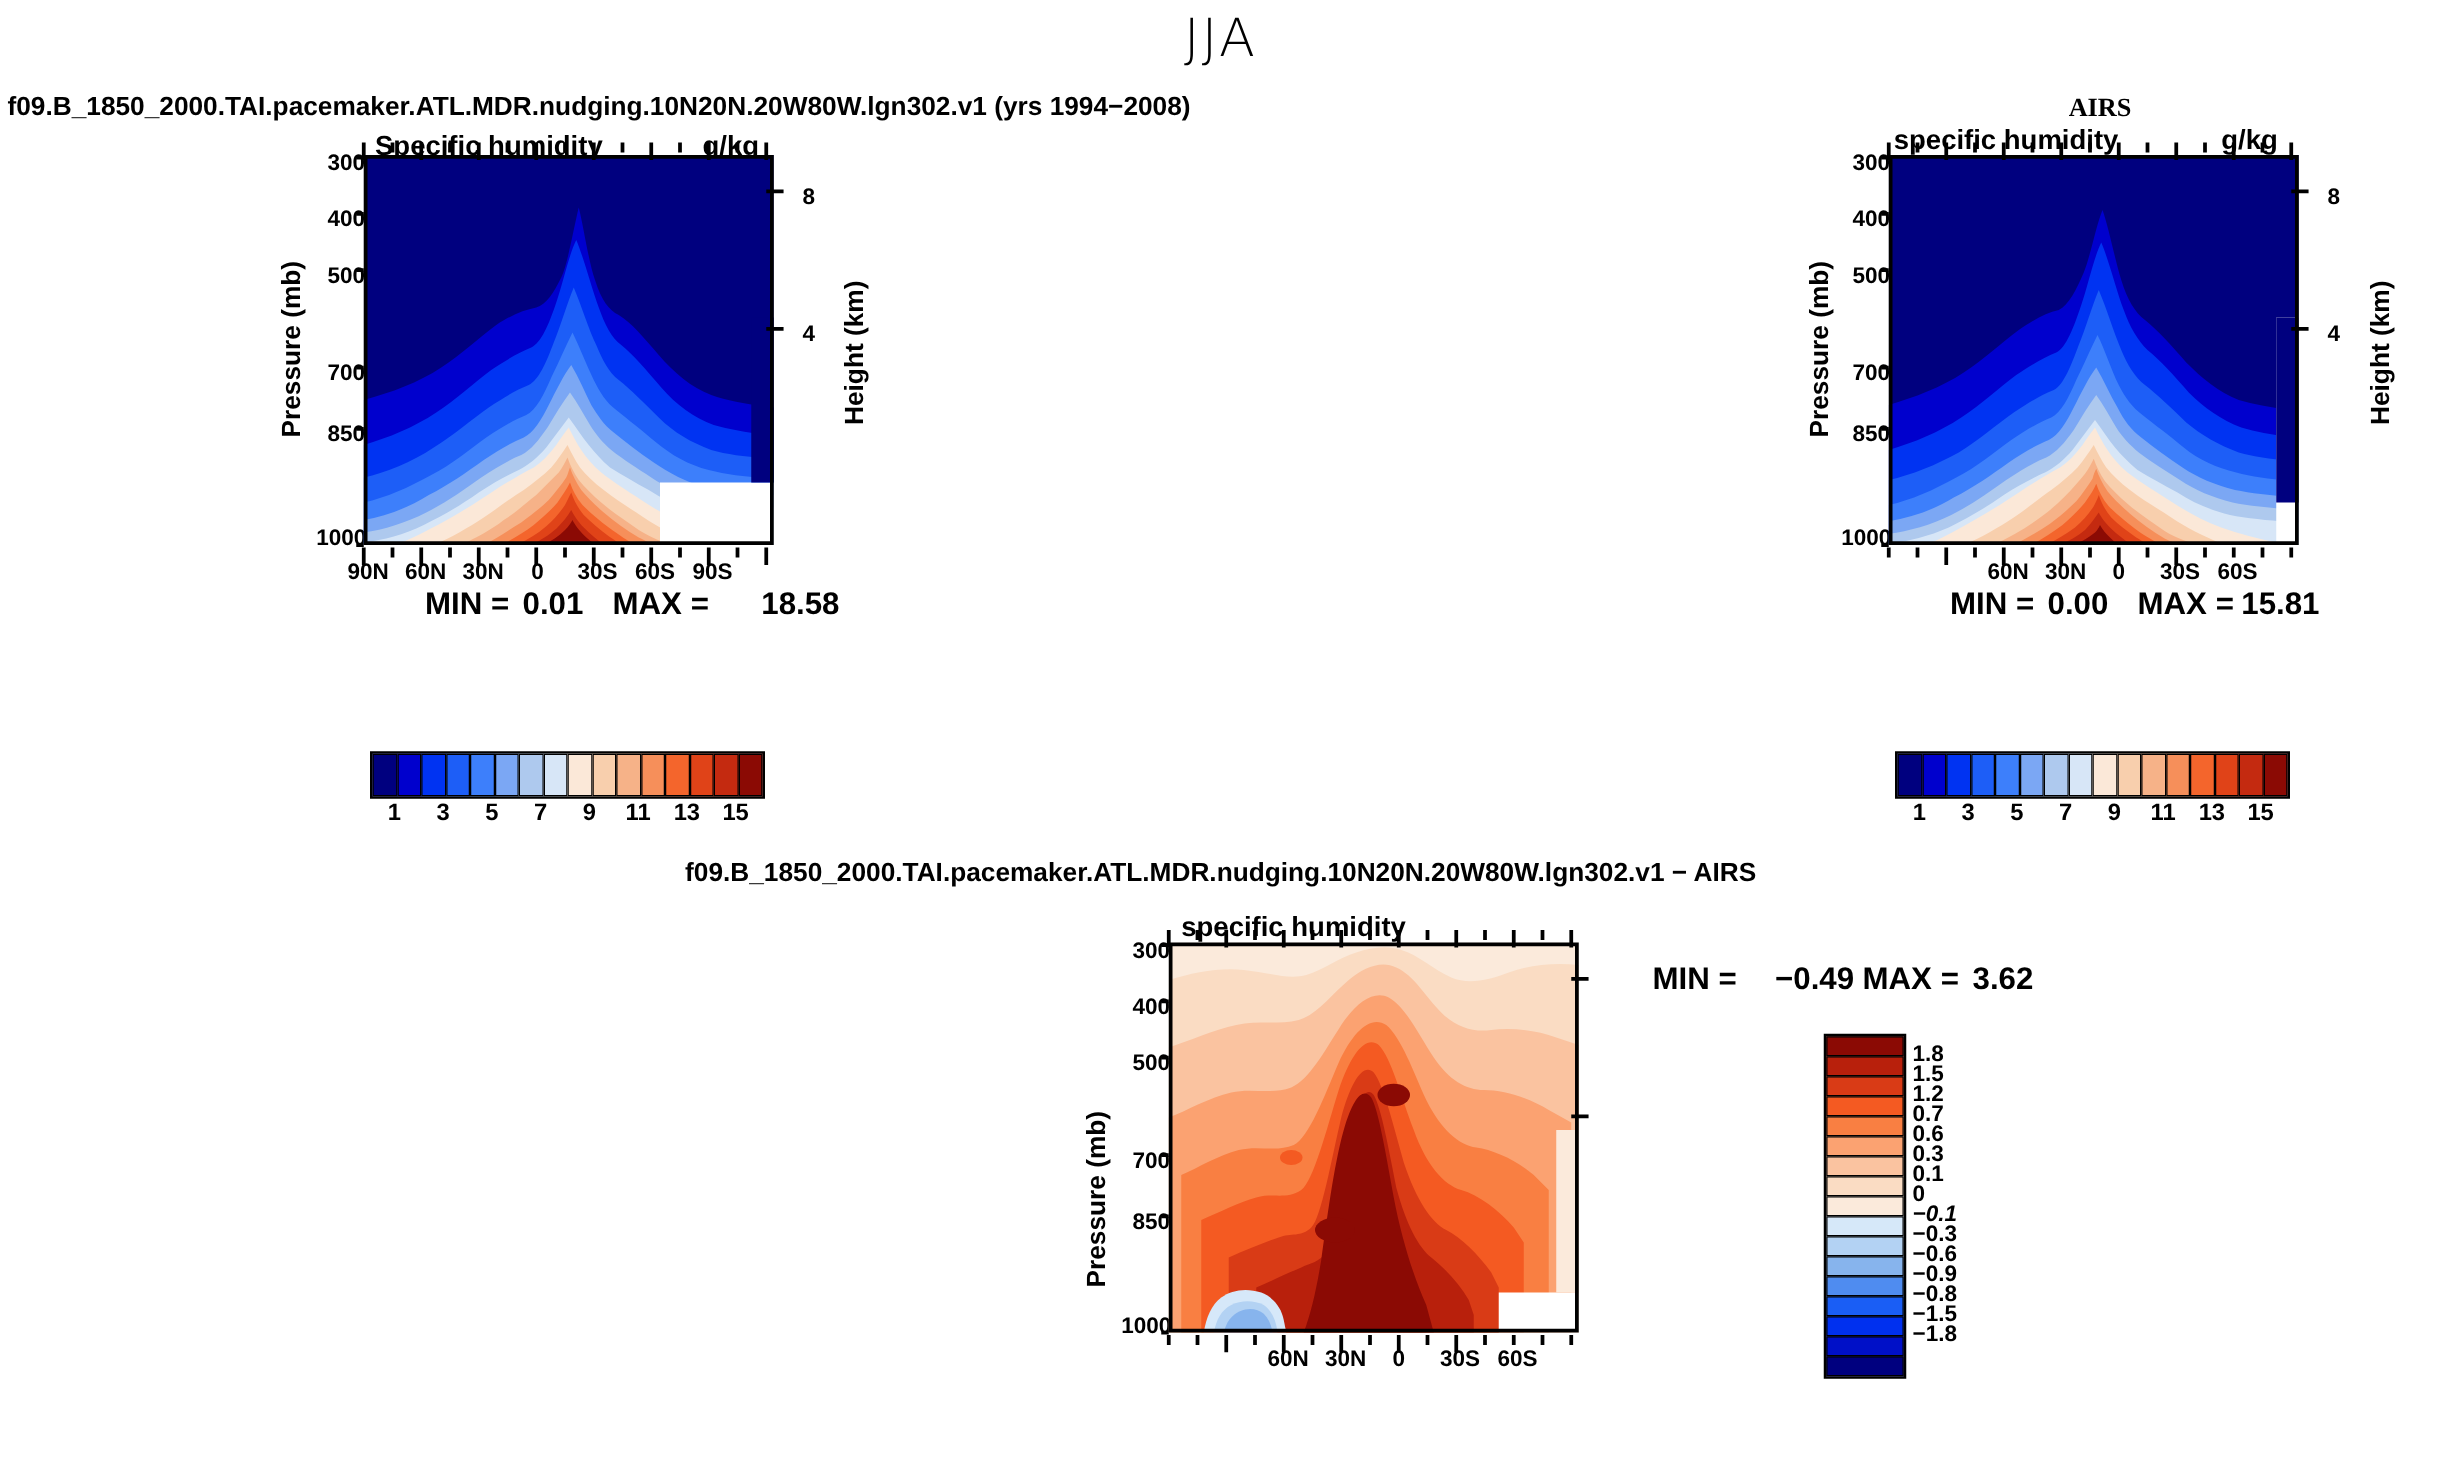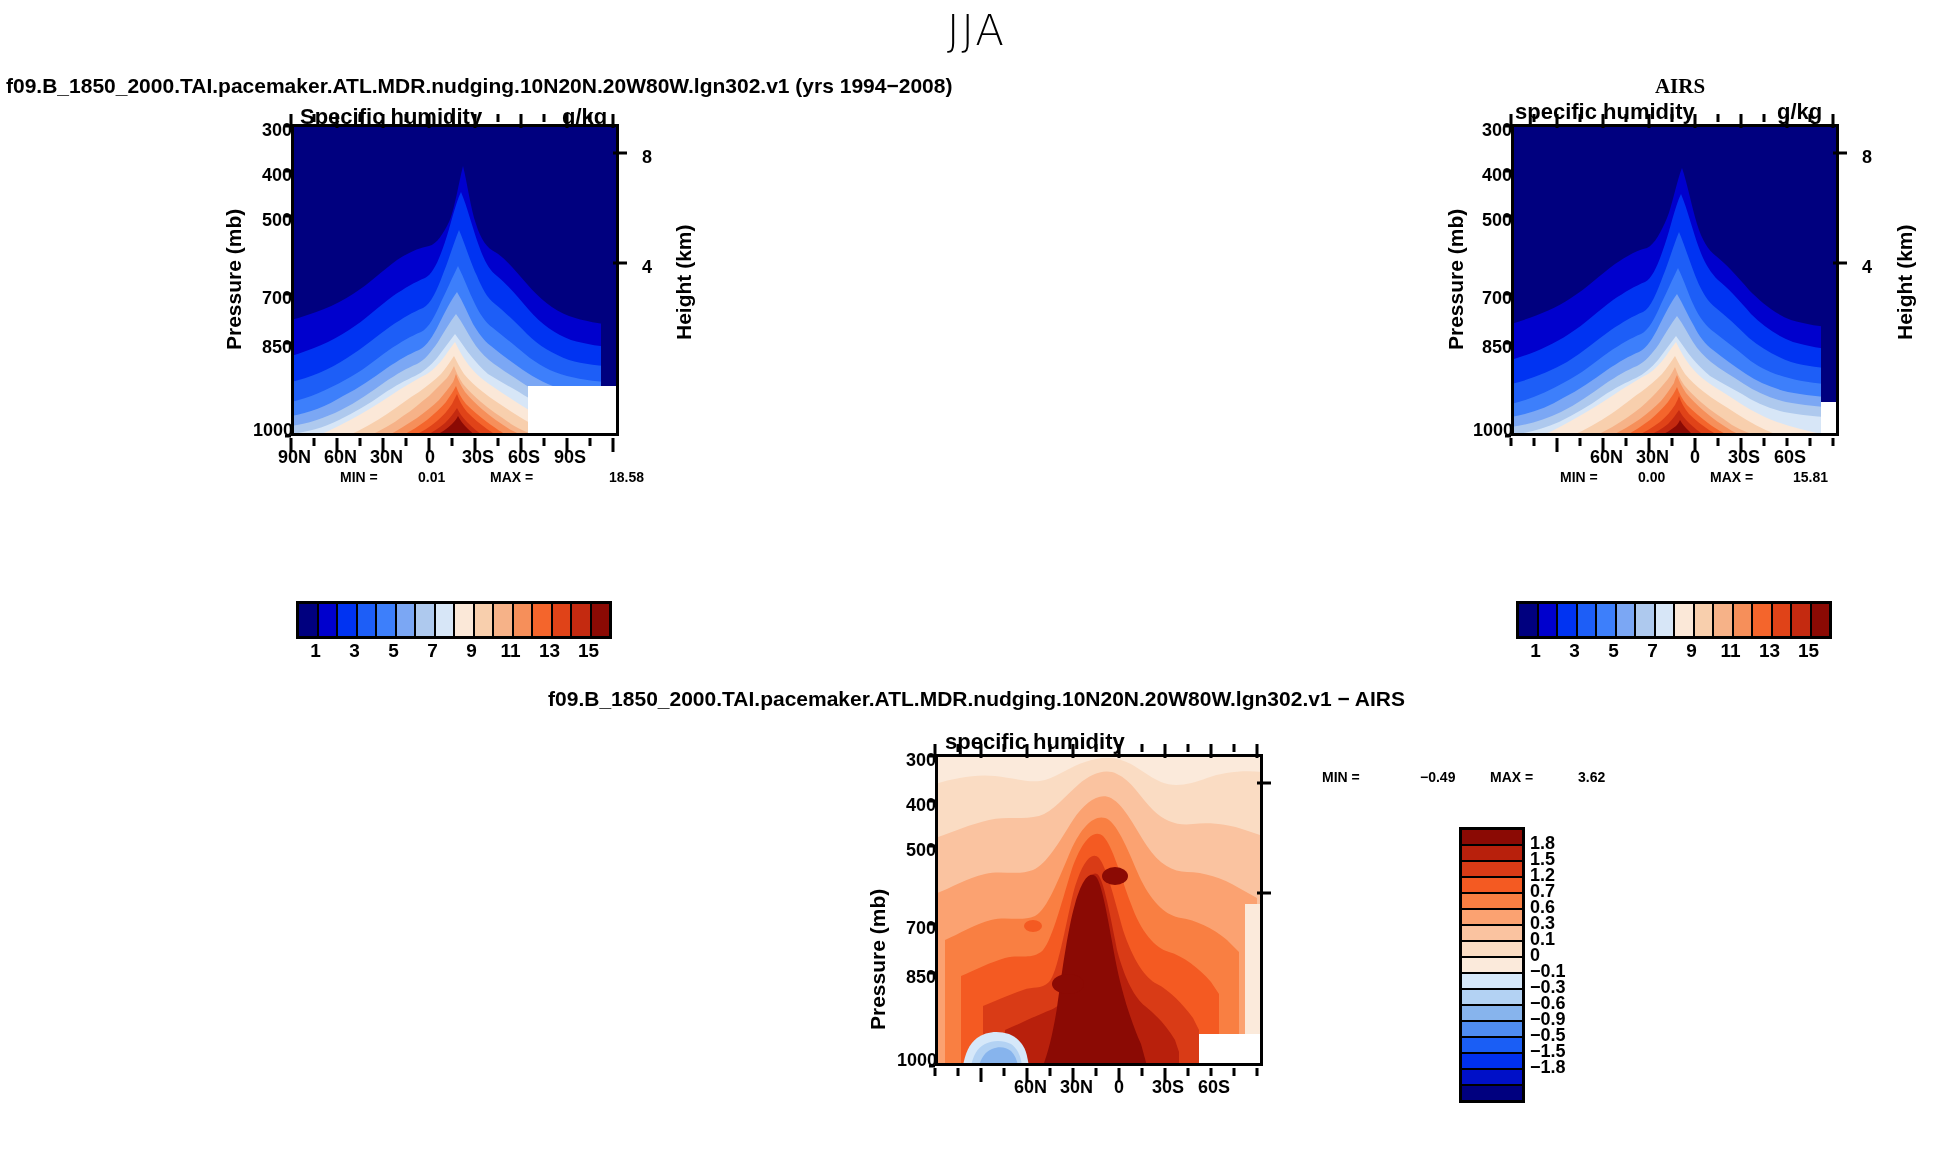--- a/index.html
+++ b/index.html
@@ -8,21 +8,21 @@
   .abs{position:absolute;}
   .ttl-jja{left:0;top:6px;width:1953px;text-align:center;font-size:42px;
            font-weight:300;letter-spacing:2px;font-family:"DejaVu Sans",sans-serif;}
   .run-title{font-size:21px;font-weight:bold;white-space:nowrap;}
   .panel-title{font-size:21px;font-weight:bold;white-space:nowrap;text-align:center;}
   .ax-head{font-size:22px;font-weight:bold;white-space:nowrap;}
   .ax-unit{font-size:22px;font-weight:bold;white-space:nowrap;}
   .tickl{font-size:18px;font-weight:bold;white-space:nowrap;}
   .axname{font-size:21px;font-weight:bold;white-space:nowrap;
           transform-origin:0 0;}
-  .minmax{font-size:14px;font-weight:bold;white-space:nowrap;}
+  .minmax{font-size:25px;font-weight:bold;white-space:nowrap;}
   .cbl{font-size:19px;font-weight:bold;white-space:nowrap;}
   .cbl-v{font-size:18px;font-weight:bold;white-space:nowrap;}
   svg{display:block;}
   .sw{border:1px solid #000;box-sizing:border-box;}
 </style>
 </head>
 <body>
 
 <div class="abs ttl-jja">JJA</div>
 
@@ -527,20 +527,20 @@
   </div>
 <div class="abs" id="cb-diff-labels" style="left:1530px;top:827px;width:90px;height:272px;">
     <div class="cbl-v" style="position: absolute; left: 0px; top: 5.88235%; transform: translateY(-50%);">1.8</div>
     <div class="cbl-v" style="position: absolute; left: 0px; top: 11.7647%; transform: translateY(-50%);">1.5</div>
     <div class="cbl-v" style="position: absolute; left: 0px; top: 17.6471%; transform: translateY(-50%);">1.2</div>
     <div class="cbl-v" style="position: absolute; left: 0px; top: 23.5294%; transform: translateY(-50%);">0.7</div>
     <div class="cbl-v" style="position: absolute; left: 0px; top: 29.4118%; transform: translateY(-50%);">0.6</div>
     <div class="cbl-v" style="position: absolute; left: 0px; top: 35.2941%; transform: translateY(-50%);">0.3</div>
     <div class="cbl-v" style="position: absolute; left: 0px; top: 41.1765%; transform: translateY(-50%);">0.1</div>
     <div class="cbl-v" style="position: absolute; left: 0px; top: 47.0588%; transform: translateY(-50%);">0</div>
-    <div class="cbl-v" style="position: absolute; left: 0px; top: 52.9412%; transform: translateY(-50%);">−0.1</div>
+    <div class="cbl-v" style="position: absolute; left: 0px; top: 52.9412%; transform: translateY(-50%); font-style: italic;">−0.1</div>
     <div class="cbl-v" style="position: absolute; left: 0px; top: 58.8235%; transform: translateY(-50%);">−0.3</div>
     <div class="cbl-v" style="position: absolute; left: 0px; top: 64.7059%; transform: translateY(-50%);">−0.6</div>
     <div class="cbl-v" style="position: absolute; left: 0px; top: 70.5882%; transform: translateY(-50%);">−0.9</div>
-    <div class="cbl-v" style="position: absolute; left: 0px; top: 76.4706%; transform: translateY(-50%);">−0.5</div>
+    <div class="cbl-v" style="position: absolute; left: 0px; top: 76.4706%; transform: translateY(-50%);">−0.8</div>
     <div class="cbl-v" style="position: absolute; left: 0px; top: 82.3529%; transform: translateY(-50%);">−1.5</div>
     <div class="cbl-v" style="position: absolute; left: 0px; top: 88.2353%; transform: translateY(-50%);">−1.8</div>
   </div>
 
 </body></html>

